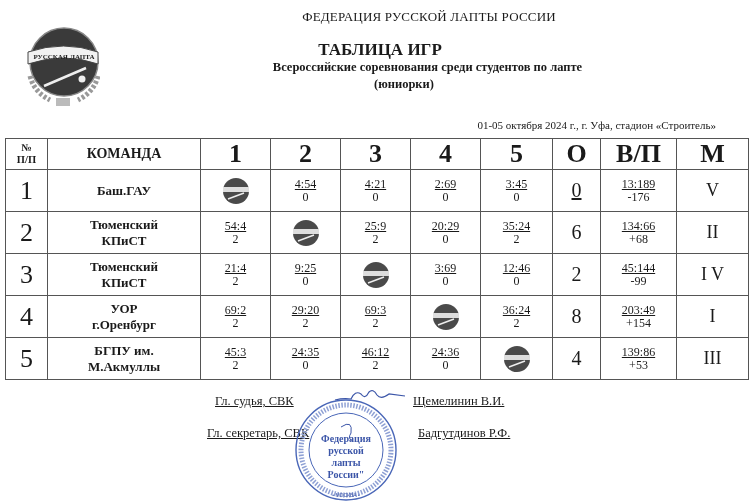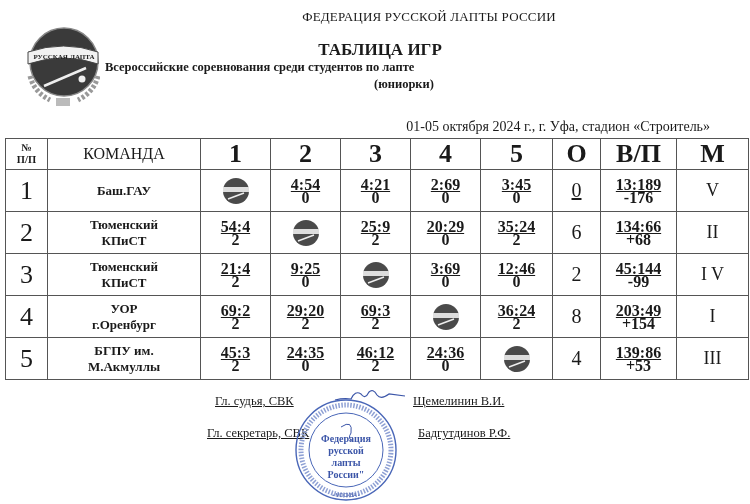--- a/index.html
+++ b/index.html
@@ -3,41 +3,41 @@
 <meta charset="utf-8">
 <style>
   html, body { margin: 0; padding: 0; background: #ffffff; }
   body {
     width: 750px; height: 504px; position: relative; overflow: hidden;
     font-family: "Liberation Serif", "DejaVu Serif", serif; color: #1a1a1a;
   }
   .abs { position: absolute; }
   .federation { left: 0; width: 750px; top: 9px; text-align: center; font-size: 13px; letter-spacing: 0.2px; padding-left: 108px; box-sizing: border-box; }
   .title { left: 0; width: 650px; top: 40px; text-align: center; font-size: 17px; font-weight: bold; padding-left: 110px; box-sizing: border-box; }
-  .subtitle { left: 0; width: 750px; top: 60px; text-align: left; font-size: 12.5px; font-weight: bold; padding-left: 105px; box-sizing: border-box; }
+  .subtitle { left: 0; width: 750px; top: 60px; text-align: center; font-size: 12.5px; font-weight: bold; padding-left: 105px; box-sizing: border-box; }
   .subtitle2 { left: 0; width: 698px; top: 77px; text-align: center; font-size: 12.5px; font-weight: bold; padding-left: 110px; box-sizing: border-box; }
-  .dateplace { right: 40px; top: 119px; font-size: 14px; }
+  .dateplace { right: 34px; top: 119px; font-size: 11px; }
 
   .logo { left: 24px; top: 22px; width: 76px; height: 86px; }
 
   table.games {
     position: absolute; left: 5px; top: 138px; border-collapse: collapse;
     table-layout: fixed; width: 743px;
   }
   table.games td, table.games th {
     border: 1px solid #555; text-align: center; vertical-align: middle; padding: 0;
   }
   th.hnum { font-size: 10.5px; font-weight: bold; line-height: 12px; }
-  th.hteam { font-size: 16px; font-weight: normal; vertical-align: bottom; padding-bottom: 2px; }
+  th.hteam { font-size: 14px; font-weight: bold; vertical-align: bottom; padding-bottom: 2px; }
   th.hcol { font-size: 26px; font-weight: bold; }
   tr.hdr { height: 30px; }
   tr.row { height: 42px; }
   td.num { font-size: 26px; }
   td.team { font-size: 13px; font-weight: bold; line-height: 16px; }
-  .score { font-size: 16px; line-height: 13px; font-weight: bold; }
+  .score { font-size: 12px; line-height: 13px; }
   .score .top { text-decoration: underline; display: block; }
   .score .bot { display: block; }
   td.pts { font-size: 20px; }
   td.pts.u span { text-decoration: underline; }
   td.place { font-size: 18px; }
   .emblem { display: inline-block; width: 30px; height: 30px; vertical-align: middle; }
 
   .sig-line { font-size: 12.5px; text-decoration: underline; }
   .stamp { left: 291px; top: 397px; width: 110px; height: 105px; }
 </style>

